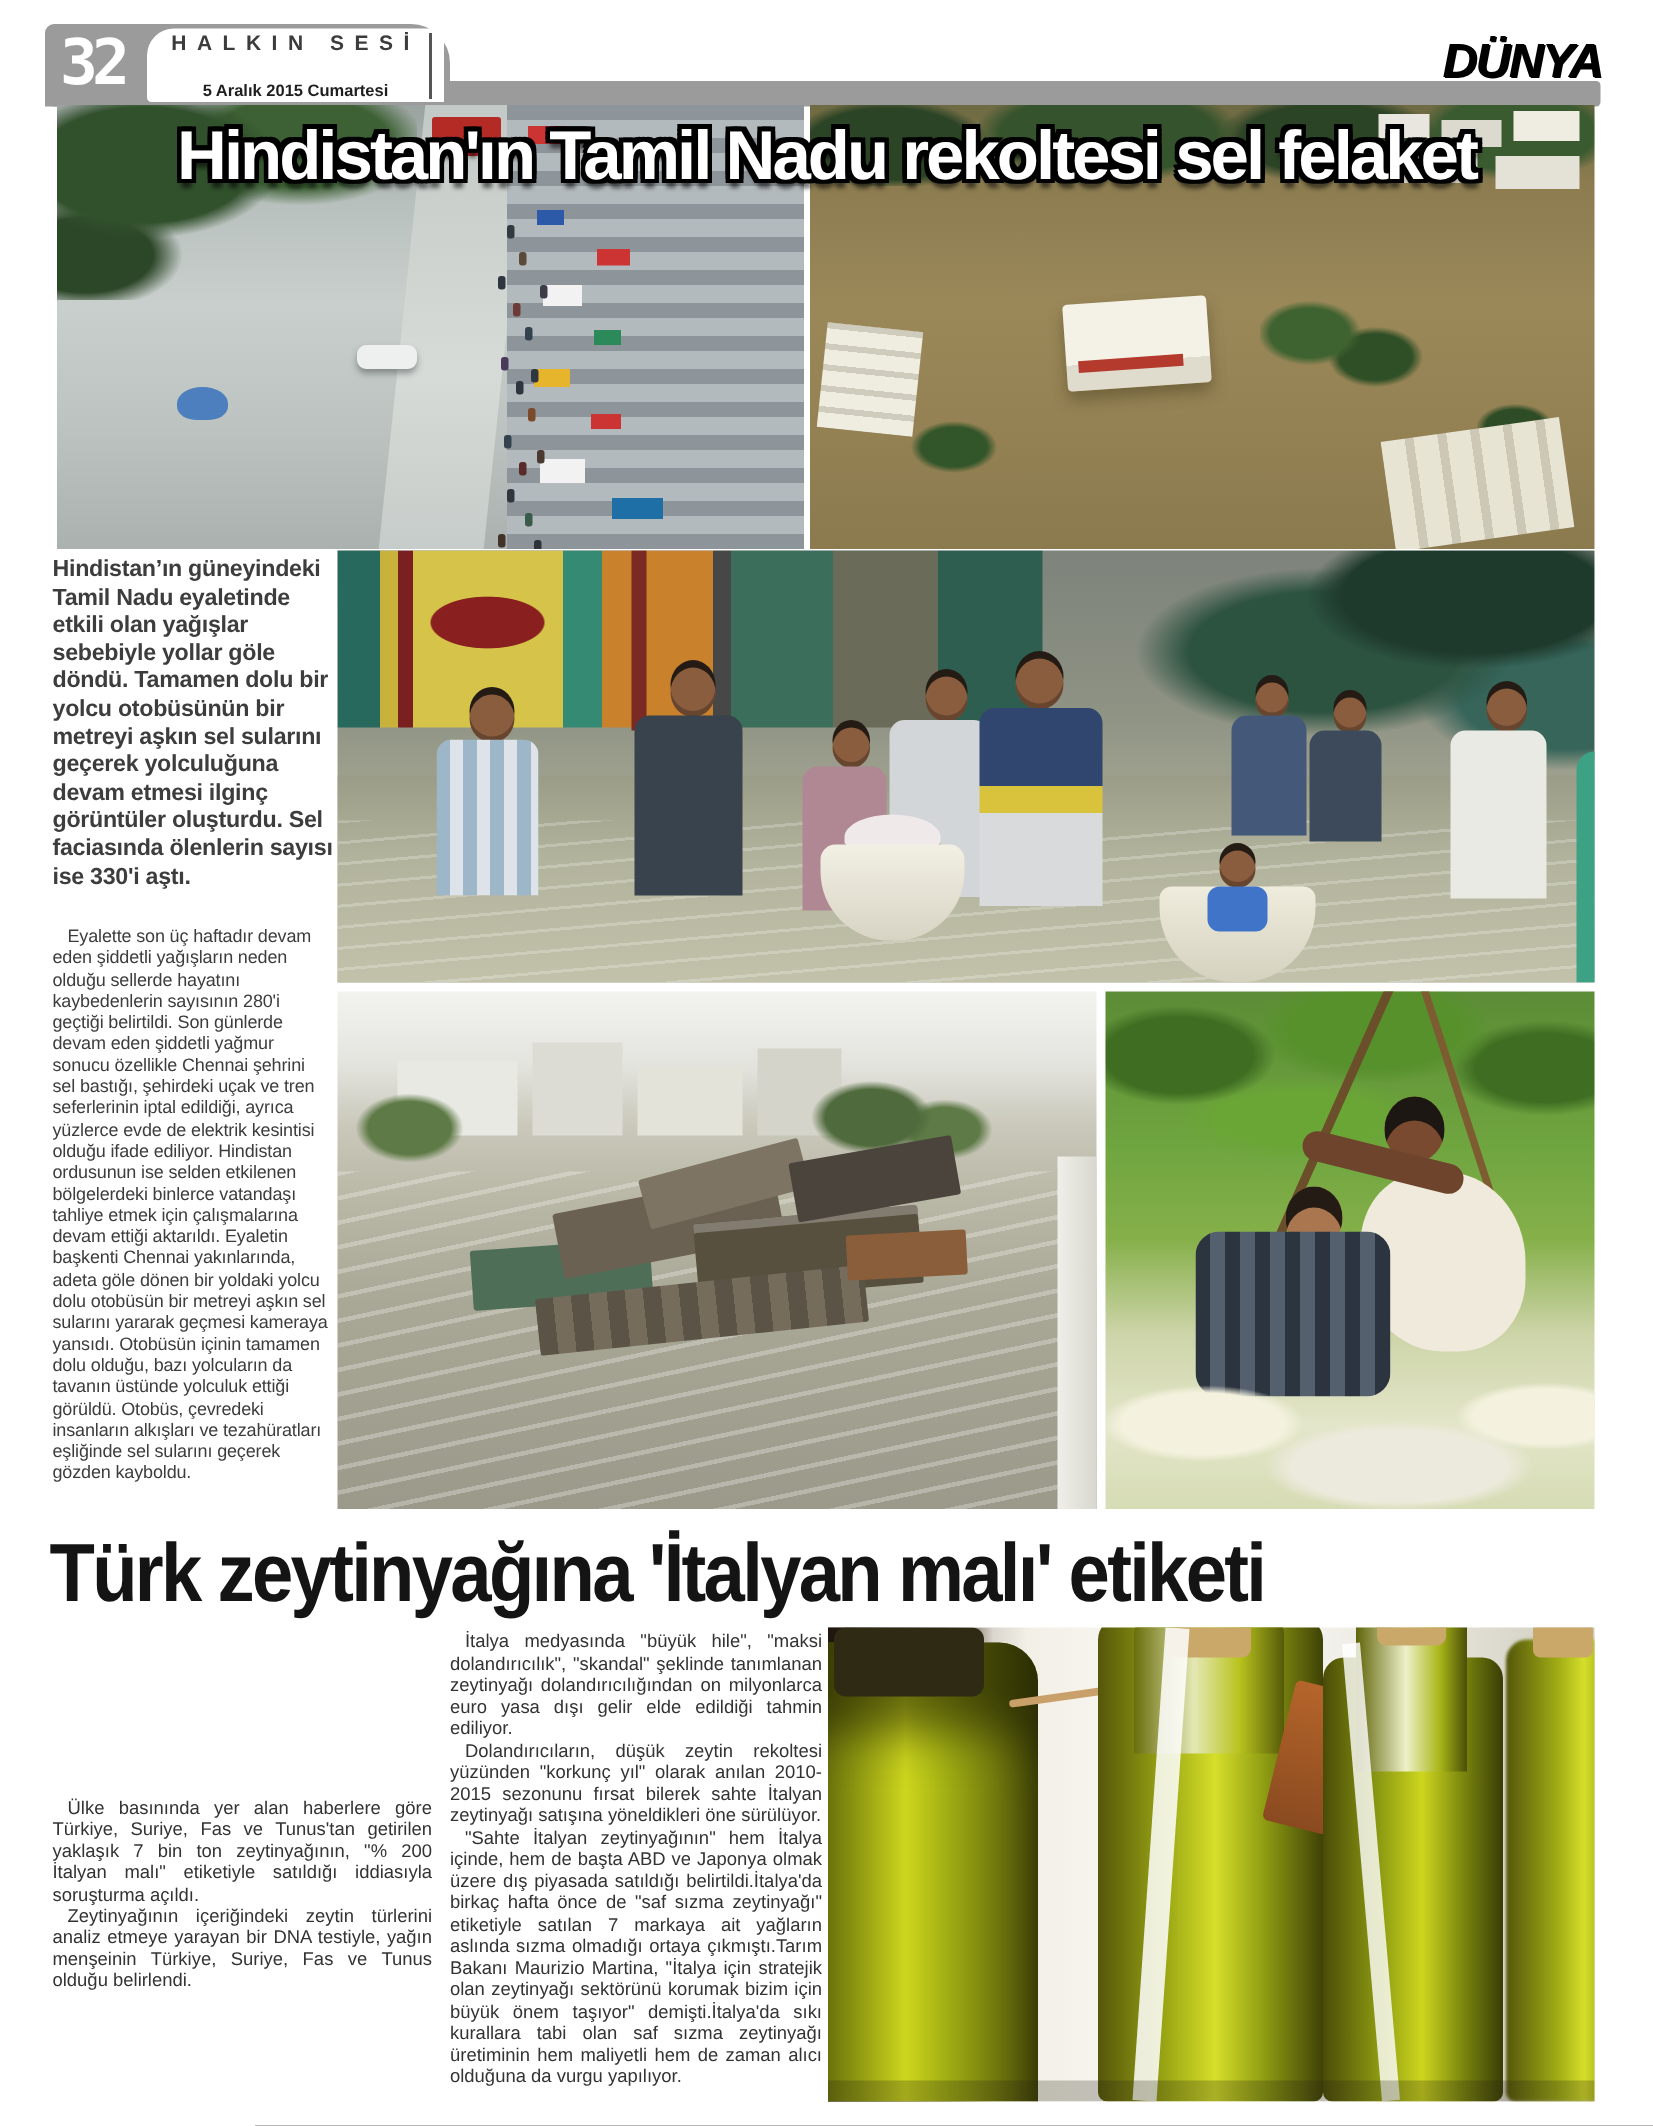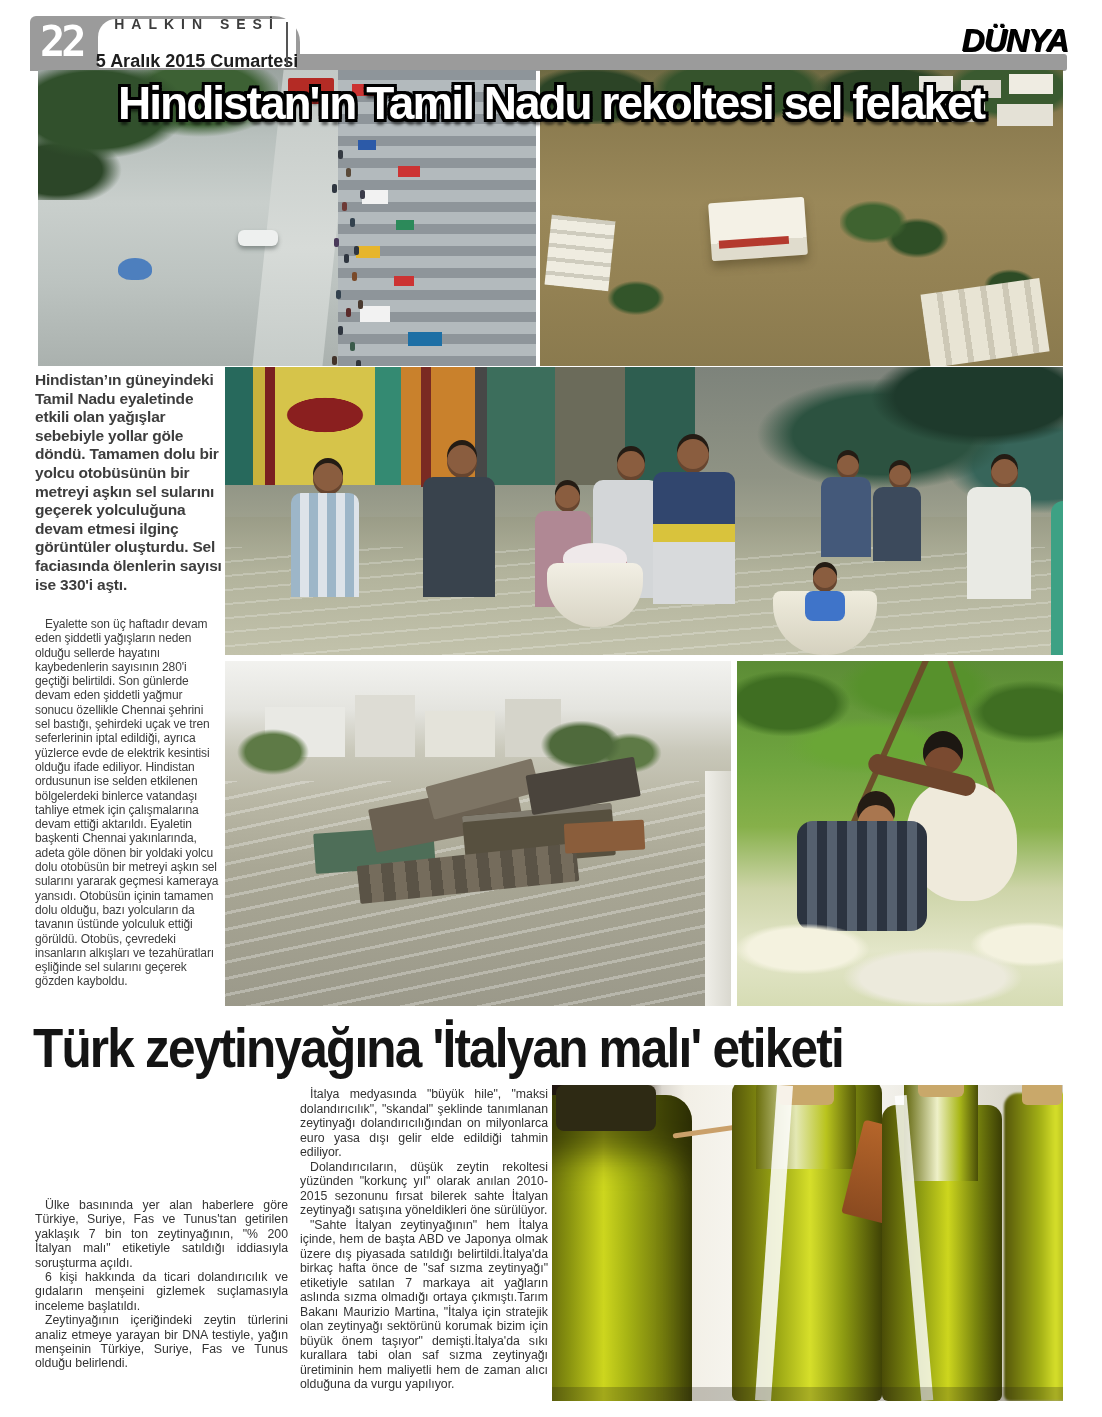--- a/index.html
+++ b/index.html
@@ -9,21 +9,21 @@
   .abs{position:absolute}
 
   
   .hdr-block{left:30px;top:16px;width:270px;height:55px;background:#9b9b9b;border-radius:6px 26px 0 6px}
   .hdr-bar{left:30px;top:54px;width:1037px;height:17px;background:#9b9b9b;border-radius:0 3px 3px 0}
   .page-num{left:40px;top:19px;width:58px;font-size:42px;font-weight:bold;color:#fff;
             letter-spacing:-4px;font-family:"DejaVu Sans Mono",monospace;line-height:1.1}
   .masthead-panel{left:98px;top:19px;width:198px;height:49px;background:#fff;border-radius:18px 0 0 3px;
                   display:flex;flex-direction:column;justify-content:center;align-items:center}
   .masthead-name{font-size:14px;font-weight:bold;letter-spacing:7px;color:#3c3c3c;white-space:nowrap}
-  .masthead-date{font-size:18px;font-weight:bold;color:#1e1e1e;margin-top:19px;white-space:nowrap}
+  .masthead-date{font-size:11px;font-weight:bold;color:#1e1e1e;margin-top:19px;white-space:nowrap}
   .masthead-divider{left:286px;top:22px;width:1.5px;height:44px;background:#555}
   .section-label{right:34px;top:22px;font-size:32px;font-weight:900;font-style:italic;color:#000;
                  letter-spacing:-1px;text-shadow:1px 1px 0 #000}
 
   
   .photo{position:absolute;overflow:hidden;background:#ccc}
   .photo *{position:absolute}
 
   
   .pA{left:38px;top:70px;width:498px;height:296px;
@@ -243,21 +243,21 @@
   .pF-hl2{left:356px;top:10px;width:12px;height:306px;background:rgba(255,255,255,.8);transform:rotate(-5deg)}
   .pF-shadowband{left:0;bottom:0;width:511px;height:14px;background:rgba(40,36,20,.25)}
 </style>
 </head>
 <body>
 
 <div class="page">
 
   <div class="abs hdr-bar"></div>
   <div class="abs hdr-block"></div>
-  <div class="abs page-num">22</div>
+  <div class="abs page-num">32</div>
   <div class="abs masthead-panel">
     <div class="masthead-name">HALKIN SESİ</div>
     <div class="masthead-date">5 Aralık 2015 Cumartesi</div>
   </div>
   <div class="abs masthead-divider"></div>
   <div class="abs section-label">DÜNYA</div>
 
   <div class="photo pA">
     <div class="pA-trees"></div>
     <div class="pA-road"></div>
@@ -338,21 +338,20 @@
     <div class="pE-rescuer-h"></div>
     <div class="pE-rescuer-arm"></div>
     <div class="pE-carried-h"></div>
     <div class="pE-plaid"></div>
     <div class="pE-foam"></div>
   </div>
 
   <div class="abs headline2">Türk zeytinyağına 'İtalyan malı' etiketi</div>
   <div class="abs olive-col1">
     <p>Ülke basınında yer alan haberlere göre Türkiye, Suriye, Fas ve Tunus'tan getirilen yaklaşık 7 bin ton zeytinyağının, "% 200 İtalyan malı" etiketiyle satıldığı iddiasıyla soruşturma açıldı.</p>
-    <p>6 kişi hakkında da ticari dolandırıcılık ve gıdaların menşeini gizlemek suçlamasıyla inceleme başlatıldı.</p>
     <p>Zeytinyağının içeriğindeki zeytin türlerini analiz etmeye yarayan bir DNA testiyle, yağın menşeinin Türkiye, Suriye, Fas ve Tunus olduğu belirlendi.</p>
 
   </div>
   <div class="abs olive-col2">
     <p>İtalya medyasında "büyük hile", "maksi dolandırıcılık", "skandal" şeklinde tanımlanan zeytinyağı dolandırıcılığından on milyonlarca euro yasa dışı gelir elde edildiği tahmin ediliyor.</p>
     <p>Dolandırıcıların, düşük zeytin rekoltesi yüzünden "korkunç yıl" olarak anılan 2010-2015 sezonunu fırsat bilerek sahte İtalyan zeytinyağı satışına yöneldikleri öne sürülüyor.</p>
     <p>"Sahte İtalyan zeytinyağının" hem İtalya içinde, hem de başta ABD ve Japonya olmak üzere dış piyasada satıldığı belirtildi.İtalya'da birkaç hafta önce de "saf sızma zeytinyağı" etiketiyle satılan 7 markaya ait yağların aslında sızma olmadığı ortaya çıkmıştı.Tarım Bakanı Maurizio Martina, "İtalya için stratejik olan zeytinyağı sektörünü korumak bizim için büyük önem taşıyor" demişti.İtalya'da sıkı kurallara tabi olan saf sızma zeytinyağı üretiminin hem maliyetli hem de zaman alıcı olduğuna da vurgu yapılıyor.</p>
   </div>
 
   <div class="photo pF">

